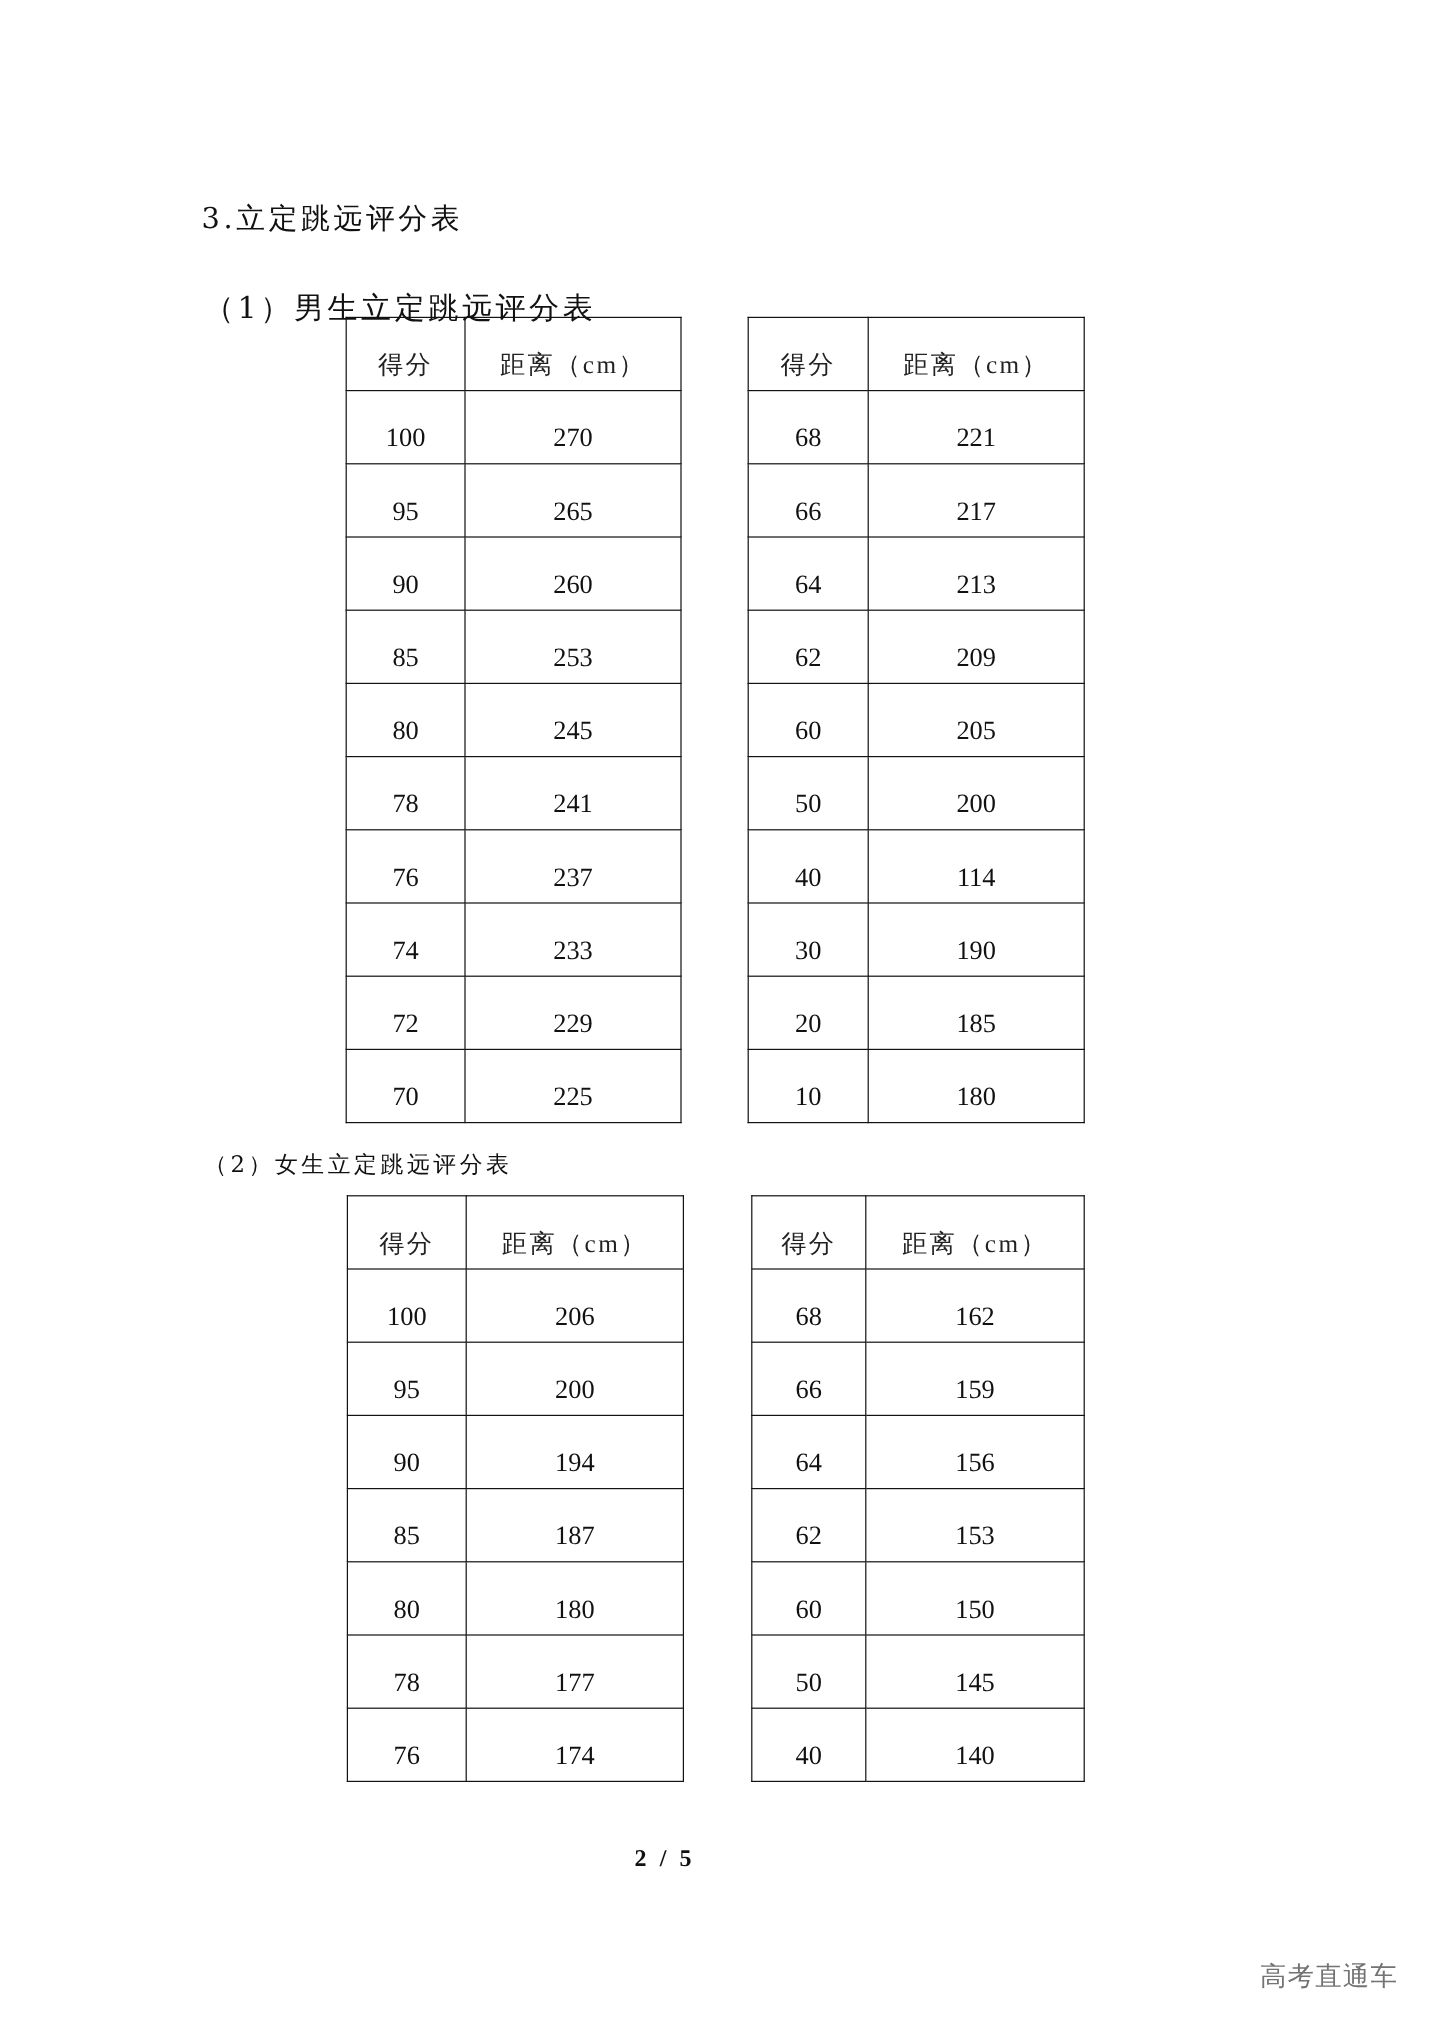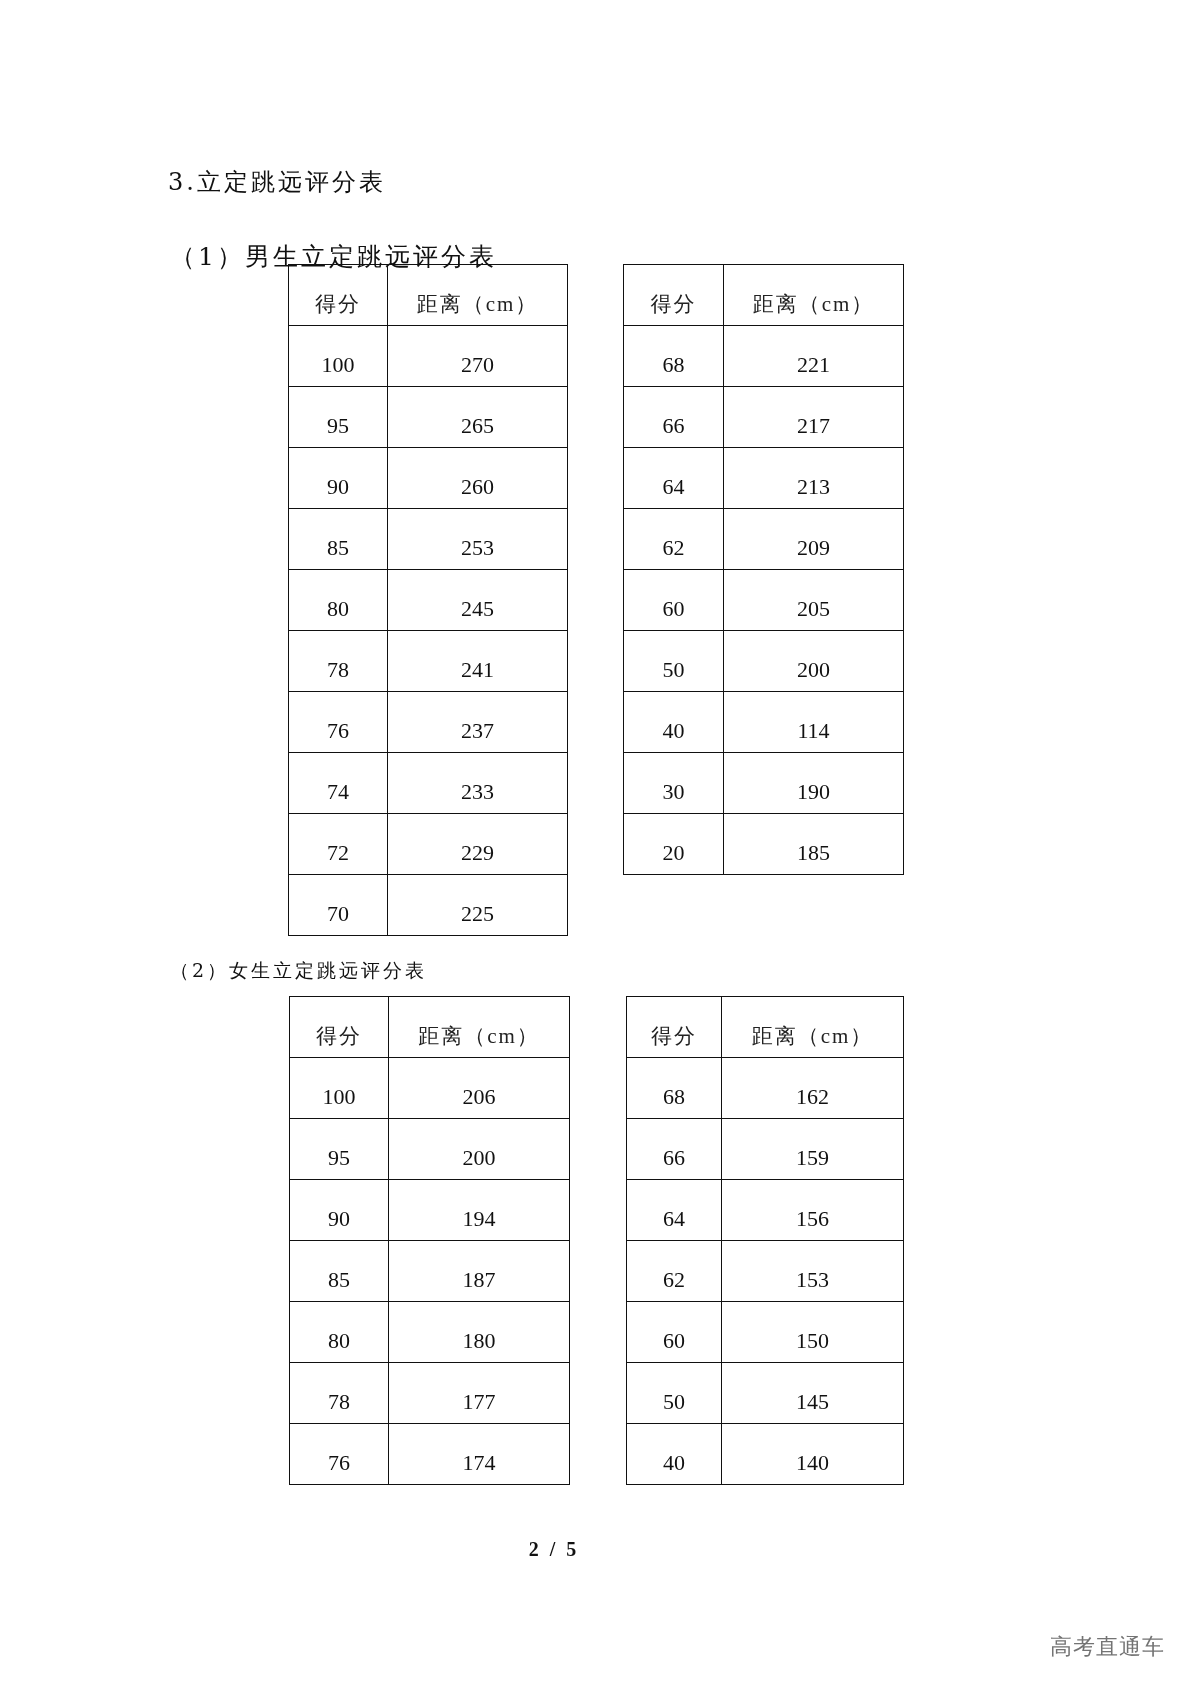--- a/index.html
+++ b/index.html
@@ -124,20 +124,24 @@
         <td>114</td>
       </tr>
     <tr>
         <td>30</td>
         <td>190</td>
       </tr>
     <tr>
         <td>20</td>
         <td>185</td>
       </tr>
+    <tr>
+        <td>10</td>
+        <td>180</td>
+      </tr>
   </tbody>
 </table>
 
 <div class="abs h3">（2）女生立定跳远评分表</div>
 
 <table class="score" style="left:289px; top:996px; width:280px;">
   <colgroup>
       <col style="width:99px">
       <col style="width:181px">
     </colgroup>

